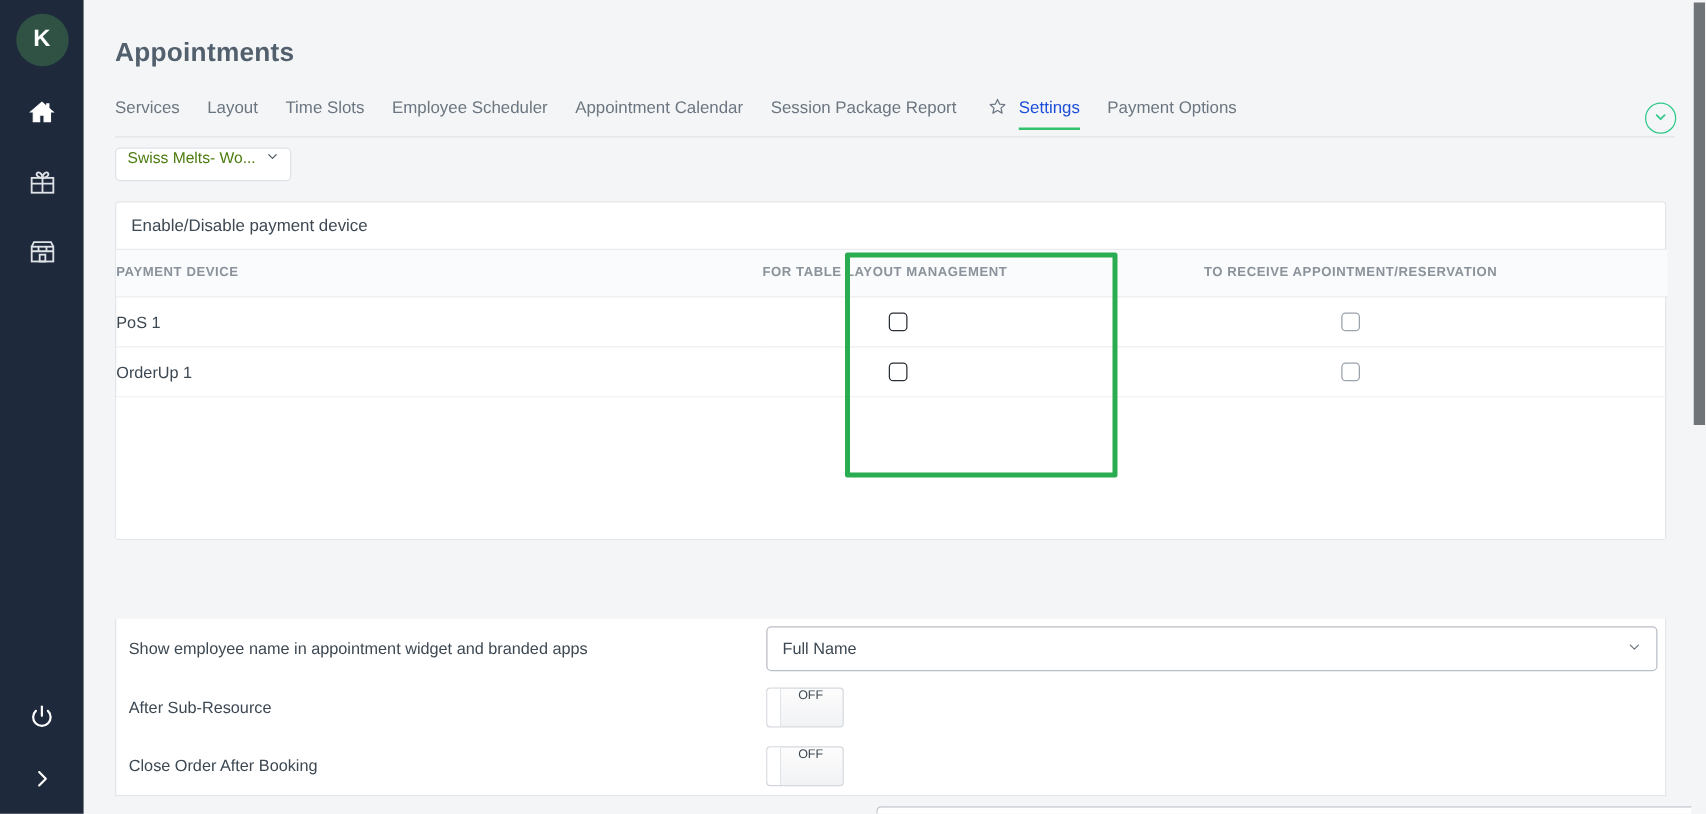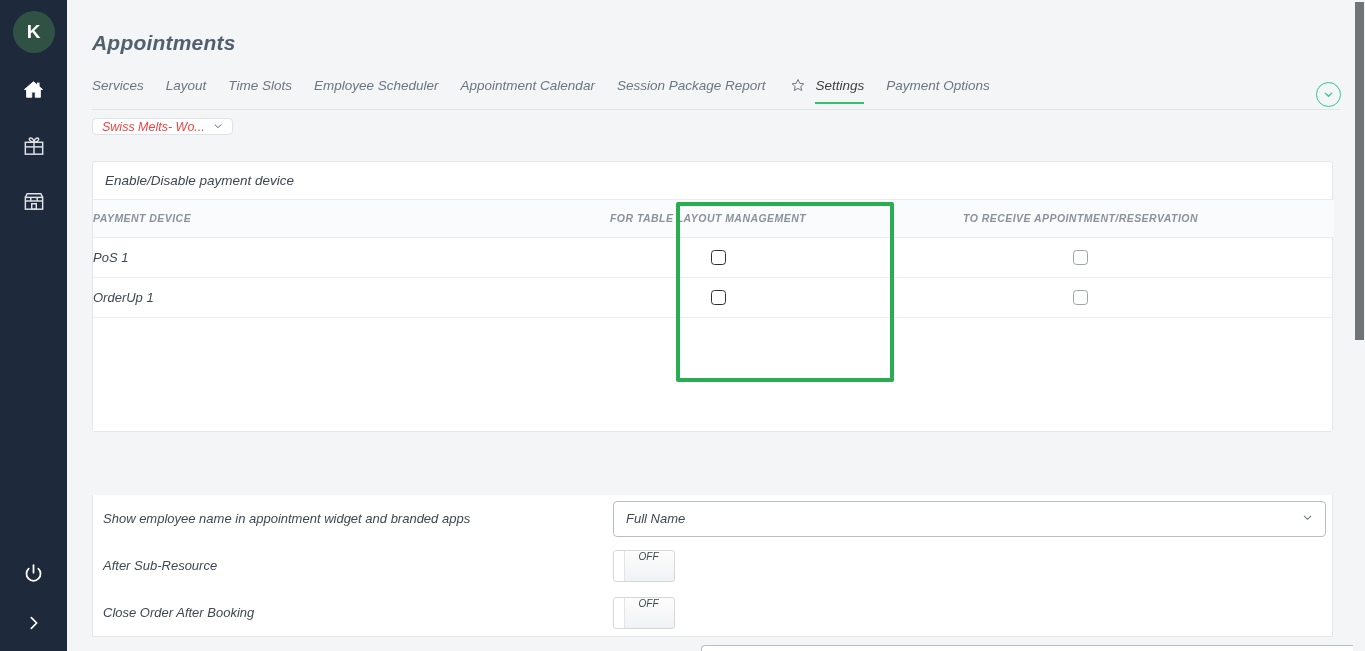--- a/index.html
+++ b/index.html
@@ -39,42 +39,41 @@
     padding-bottom: 8px;
   }
   #sidebar-bottom .side-icon { margin-top: 10px; }
 
   
   #main {
     position: absolute; left: 67px; top: 0;
     width: 1298px; height: 651px;
     background: #f4f5f7;
     overflow: hidden;
-    font-style: italic;
   }
   #page-title {
     position: absolute; left: 25px; top: 31px;
     font-size: 21px; font-weight: 700; color: #52606d;
     letter-spacing: .2px;
   }
 
   
   #tabbar {
     position: absolute; left: 25px; top: 78px;
     width: 1248px; height: 32px;
     border-bottom: 1px solid #e2e4e8;
     display: flex; align-items: flex-start;
   }
   .tab {
     font-size: 13.5px; color: #6b7680;
     padding: 0 0 10px 0; margin-right: 22px;
     cursor: pointer; white-space: nowrap;
     position: relative;
   }
-  .tab.active { color: #404040; }
+  .tab.active { color: #1d4ed8; }
   .tab.active::after {
     content: ""; position: absolute; left: 0; right: 0; bottom: -1px;
     height: 2px; background: #33c16f;
   }
   .tab-star {
     margin-right: 10px; margin-left: 4px;
     color: #6b7680; cursor: pointer; padding-bottom: 10px;
     display: flex; align-items: center;
   }
 
@@ -82,26 +81,26 @@
     position: absolute; right: 24px; top: 82px;
     width: 25px; height: 25px; border-radius: 50%;
     border: 1.6px solid #2fc98a;
     display: flex; align-items: center; justify-content: center;
     cursor: pointer; background: #f4f5f7;
   }
 
   
   #store-select {
     position: absolute; left: 25px; top: 118px;
-    height: 17px; min-width: 122px;
+    height: 27px; min-width: 122px;
     background: #ffffff;
     border: 1px solid #dfe2e6; border-radius: 4px;
-    display: flex; align-items: flex-end;
+    display: flex; align-items: flex-start;
     padding: 0 9px;
-    font-size: 12.5px; color: #ef4444;
+    font-size: 12.5px; color: #4d7c0f;
     cursor: pointer;
   }
   #store-select .chev { margin-left: 8px; color: #5b6570; }
 
   
   #card {
     position: absolute; left: 25px; top: 161px;
     width: 1241px;
     background: #ffffff;
     border: 1px solid #e4e6e9;

